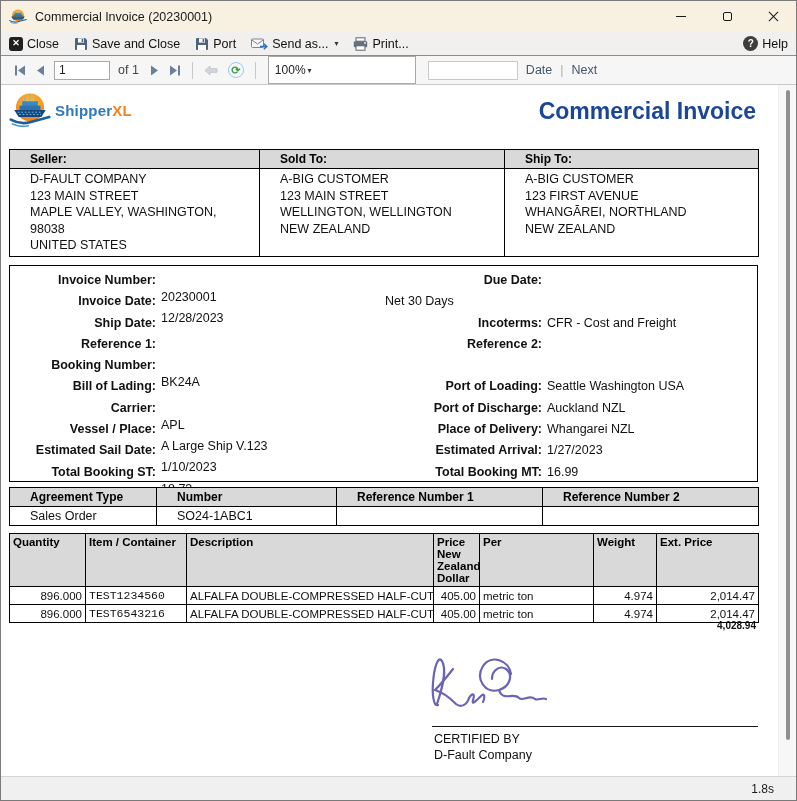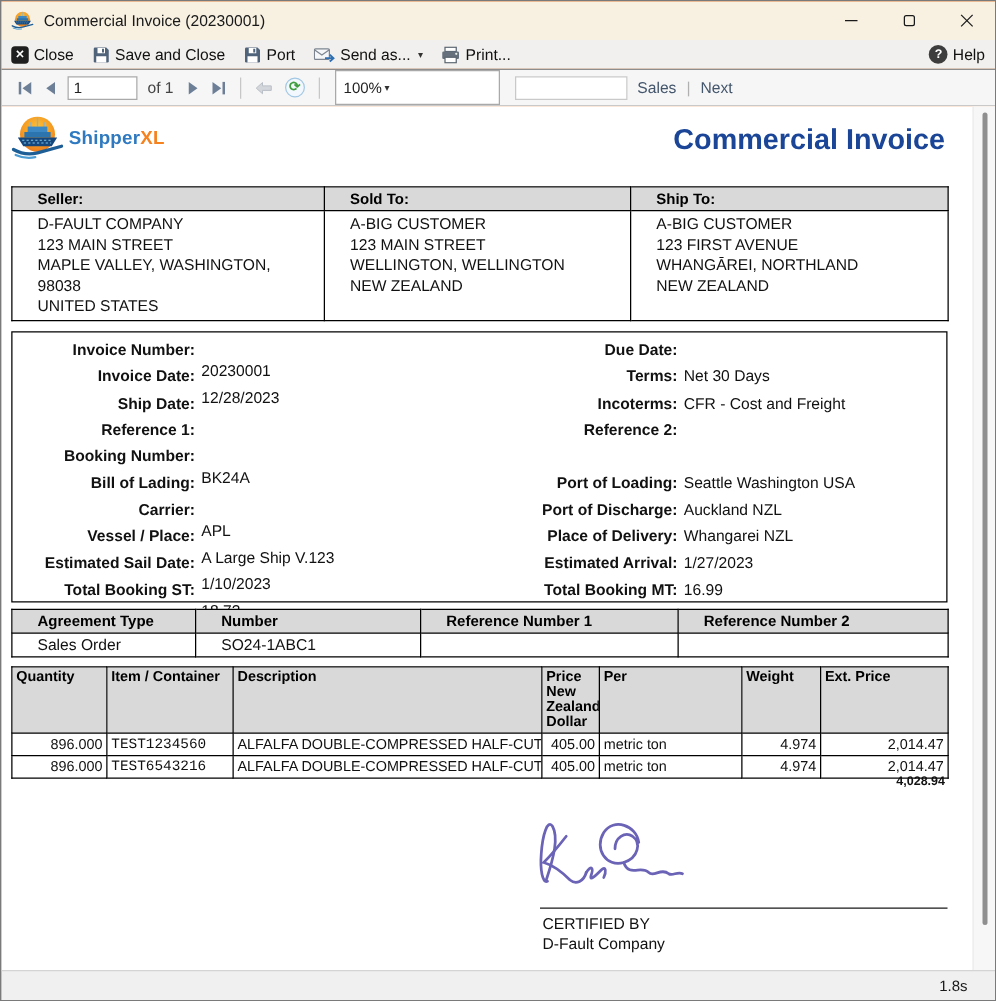--- a/index.html
+++ b/index.html
@@ -27,21 +27,21 @@
        display:flex;align-items:center;justify-content:center;line-height:1;}
   .caret{font-size:8px;color:#333;margin-left:2px;}
   
   .navbar{height:30px;background:#f6f6f6;border-top:1px solid #8d8d8d;border-bottom:1px solid #c9c9c9;
           display:flex;align-items:center;padding:0 8px;font-size:12.5px;color:#3c3c3c;flex:0 0 auto;}
   .navbtn{display:flex;align-items:center;justify-content:center;padding:0 5px;height:22px;}
   .vsep{width:1px;height:17px;background:#c7c7c7;margin:0 6px;}
   .pagebox{width:56px;height:19px;border:1px solid #a9a9a9;background:#fff;font-size:12px;padding:0 4px;
            font-family:"Liberation Sans",sans-serif;color:#222;margin:0 4px;}
   .oflbl{margin:0 6px 0 4px;color:#444;}
-  .zoombox{width:132px;height:21px;border:1px solid #a9a9a9;background:#fff;display:flex;align-items:center;
+  .zoombox{width:148px;height:21px;border:1px solid #a9a9a9;background:#fff;display:flex;align-items:center;
            justify-content:flex-start;padding:13px 6px;margin-left:6px;font-size:12px;color:#222;}
   .searchbox{width:90px;height:19px;border:1px solid #c9c9c9;background:#fff;margin-left:12px;
            font-family:"Liberation Sans",sans-serif;font-size:12px;padding:0 4px;}
   .navlink{color:#44566c;margin:0 8px;}
   .navpipe{color:#b0b0b0;}
   
   .report{flex:1;background:#fff;position:relative;overflow:hidden;}
   .page{position:absolute;left:0;top:0;width:779px;height:100%;}
   .vscroll{position:absolute;right:0;top:0;bottom:0;width:18px;background:#f7f7f7;border-left:1px solid #ececec;}
   .vthumb{position:absolute;left:7px;top:5px;width:4px;height:94%;background:#8f8f8f;border-radius:2px;}
@@ -200,21 +200,21 @@
     </div>
     <div class="navbtn">
       <span style="width:16px;height:16px;border:1px solid #a3c8e4;border-radius:50%;background:#f2f8fd;color:#3f9e3f;font-size:11px;font-weight:bold;display:flex;align-items:center;justify-content:center;line-height:1;">⟳</span>
     </div>
     <div class="vsep"></div>
     <div class="zoombox">
       <span>100%</span>
       <span class="caret">▾</span>
     </div>
     <input class="searchbox" style="">
-    <span class="navlink">Sales</span>
+    <span class="navlink">Date</span>
     <span class="navpipe">|</span>
     <span class="navlink">Next</span>
   </div>
 
   <div class="report">
     <div class="page">
 
       <div class="logo">
         <svg width="42" height="40" viewBox="0 0 48 44">
             <use href="#logo-art"></use>
@@ -261,21 +261,20 @@
       <div class="detailsbox">
         <div class="drow">
             <span class="dll">Invoice Number:</span>
             <span class="dlv">20230001</span>
             <span class="drl">Due Date:</span>
             <span class="drv"></span>
           </div>
         <div class="drow">
             <span class="dll">Invoice Date:</span>
             <span class="dlv">12/28/2023</span>
-            <span class="drl">Terms:</span>
             <span class="drv">Net 30 Days</span>
           </div>
         <div class="drow">
             <span class="dll">Ship Date:</span>
             <span class="dlv"></span>
             <span class="drl">Incoterms:</span>
             <span class="drv">CFR - Cost and Freight</span>
           </div>
         <div class="drow">
             <span class="dll">Reference 1:</span>

